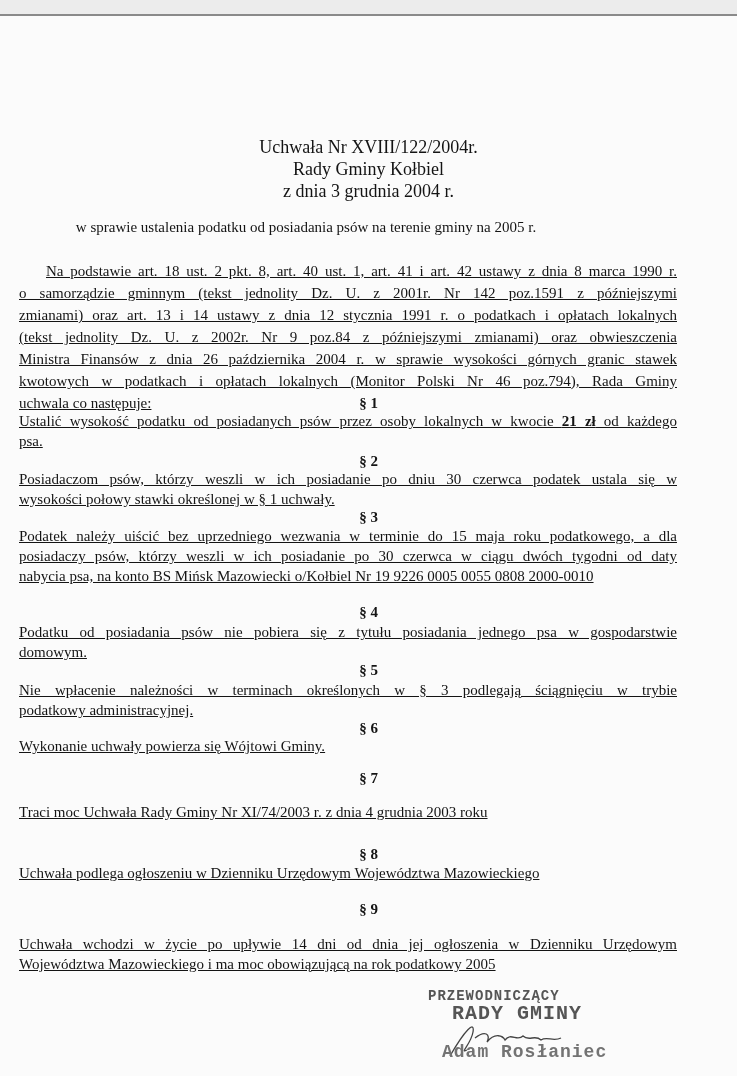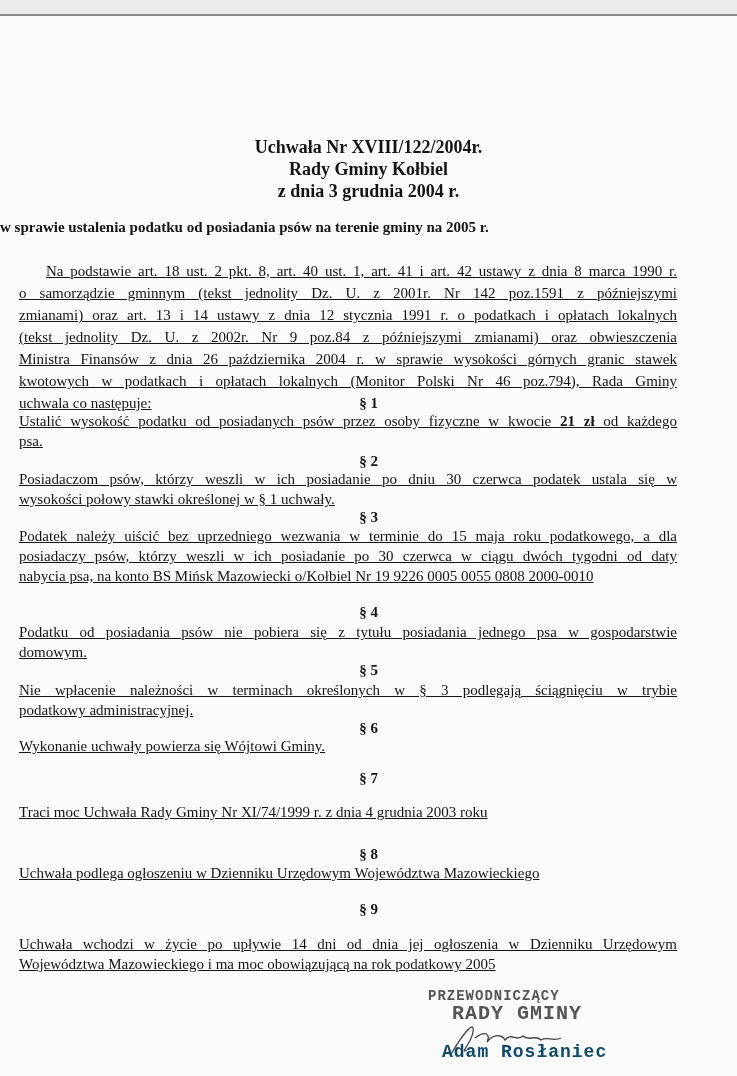--- a/index.html
+++ b/index.html
@@ -7,25 +7,25 @@
     width: 737px; height: 1076px; overflow: hidden;
     background: #fbfbfb;
     font-family: "Liberation Serif", "DejaVu Serif", serif;
     color: #141414;
     position: relative;
   }
   .top-band { position: absolute; left: 0; top: 0; width: 737px; height: 15px; background: #ececec; }
   .top-rule { position: absolute; left: 0; top: 14px; width: 737px; height: 2px; background: #8a8a8a; }
   .title {
     position: absolute; left: 0; width: 737px; text-align: center;
-    font-weight: bold; font-size: 18px; line-height: 22px;
+    font-weight: normal; font-size: 18px; line-height: 22px;
   }
   .subject {
-    position: absolute; left: 0; width: 612px; top: 219px; text-align: left;
-    font-weight: bold; font-size: 15px;
+    position: absolute; left: 0; width: 612px; top: 219px; text-align: center;
+    font-weight: normal; font-size: 15px;
   }
   .line {
     position: absolute; left: 19px; width: 658px;
     font-size: 15px; line-height: 18px; white-space: nowrap; text-decoration: underline;
   }
   .just { text-align: justify; text-align-last: justify; }
   .par {
     position: absolute; left: 0; width: 737px; text-align: center;
     font-weight: bold; font-size: 15px; line-height: 18px;
   }
@@ -48,21 +48,21 @@
 
 <div class="line just" style="top:262px;left:46px;width:631px">Na podstawie art. 18 ust. 2 pkt. 8, art. 40 ust. 1, art. 41 i art. 42 ustawy z dnia 8 marca 1990 r.</div>
 <div class="line just" style="top:284px">o samorządzie gminnym (tekst jednolity Dz. U. z 2001r. Nr 142 poz.1591 z późniejszymi</div>
 <div class="line just" style="top:306px">zmianami) oraz art. 13 i 14 ustawy z dnia 12 stycznia 1991 r. o podatkach i opłatach lokalnych</div>
 <div class="line just" style="top:328px">(tekst jednolity Dz. U. z 2002r. Nr 9 poz.84 z późniejszymi zmianami) oraz obwieszczenia</div>
 <div class="line just" style="top:350px">Ministra Finansów z dnia 26 października 2004 r. w sprawie wysokości górnych granic stawek</div>
 <div class="line just" style="top:372px">kwotowych w podatkach i opłatach lokalnych (Monitor Polski Nr 46 poz.794), Rada Gminy</div>
 <div class="line" style="top:394px">uchwala co następuje:</div>
 
 <div class="par" style="top:394px">§ 1</div>
-<div class="line just" style="top:412px"><span>Ustalić wysokość podatku od posiadanych psów przez osoby fizyczne w kwocie </span><b>21 zł</b><span> od każdego</span></div>
+<div class="line just" style="top:412px"><span>Ustalić wysokość podatku od posiadanych psów przez osoby lokalnych w kwocie </span><b>21 zł</b><span> od każdego</span></div>
 <div class="line" style="top:432px">psa.</div>
 
 <div class="par" style="top:452px">§ 2</div>
 <div class="line just" style="top:470px"> Posiadaczom psów, którzy weszli w ich posiadanie po dniu 30 czerwca podatek ustala się w</div>
 <div class="line" style="top:490px">wysokości połowy stawki określonej w § 1 uchwały.</div>
 
 <div class="par" style="top:508px">§ 3</div>
 <div class="line just" style="top:527px">Podatek należy uiścić bez uprzedniego wezwania w terminie do 15 maja roku podatkowego, a dla</div>
 <div class="line just" style="top:547px">posiadaczy psów, którzy weszli w ich posiadanie po 30 czerwca w ciągu dwóch tygodni od daty</div>
 <div class="line" style="top:567px">nabycia psa, na konto BS Mińsk Mazowiecki o/Kołbiel Nr 19 9226 0005 0055 0808 2000-0010</div>
@@ -72,27 +72,27 @@
 <div class="line" style="top:643px">domowym.</div>
 
 <div class="par" style="top:661px">§ 5</div>
 <div class="line just" style="top:681px">Nie wpłacenie należności w terminach określonych w § 3 podlegają ściągnięciu w trybie</div>
 <div class="line" style="top:701px">podatkowy administracyjnej.</div>
 
 <div class="par" style="top:719px">§ 6</div>
 <div class="line" style="top:737px">Wykonanie uchwały powierza się Wójtowi Gminy.</div>
 
 <div class="par" style="top:769px">§ 7</div>
-<div class="line" style="top:803px">Traci moc Uchwała Rady Gminy Nr XI/74/1999 r. z  dnia 4 grudnia 2003 roku</div>
+<div class="line" style="top:803px">Traci moc Uchwała Rady Gminy Nr XI/74/2003 r. z  dnia 4 grudnia 2003 roku</div>
 
 <div class="par" style="top:845px">§ 8</div>
 <div class="line" style="top:864px">Uchwała podlega ogłoszeniu w Dzienniku Urzędowym Województwa Mazowieckiego</div>
 
 <div class="par" style="top:900px">§ 9</div>
 <div class="line just" style="top:935px">Uchwała wchodzi w życie po upływie 14 dni od dnia jej ogłoszenia w Dzienniku Urzędowym</div>
 <div class="line" style="top:955px">Województwa Mazowieckiego i ma moc obowiązującą na rok podatkowy 2005</div>
 
 <div class="stamp" style="left:428px;top:988px;font-size:14px">PRZEWODNICZĄCY</div>
 <div class="stamp" style="left:452px;top:1002px;font-size:20px">RADY GMINY</div>
 <svg class="sig" width="130" height="40">
   <path d="M5 36 C 20 10, 30 0, 28 12 C 26 24, 14 34, 22 30 M30 18 C 40 10, 46 14, 42 22 C 50 12, 58 16, 60 20 C 66 12, 72 22, 78 16 C 84 22, 90 14, 96 20 C 102 16, 108 22, 116 18" stroke="#444" stroke-width="1.3" fill="none"></path>
 </svg>
-<div class="stamp" style="left:442px;top:1042px;font-size:18px;color:#0c4a6e">Adam Rosłaniec</div>
+<div class="stamp" style="left:442px;top:1042px;font-size:18px;color:#737373">Adam Rosłaniec</div>
 
 </body></html>

